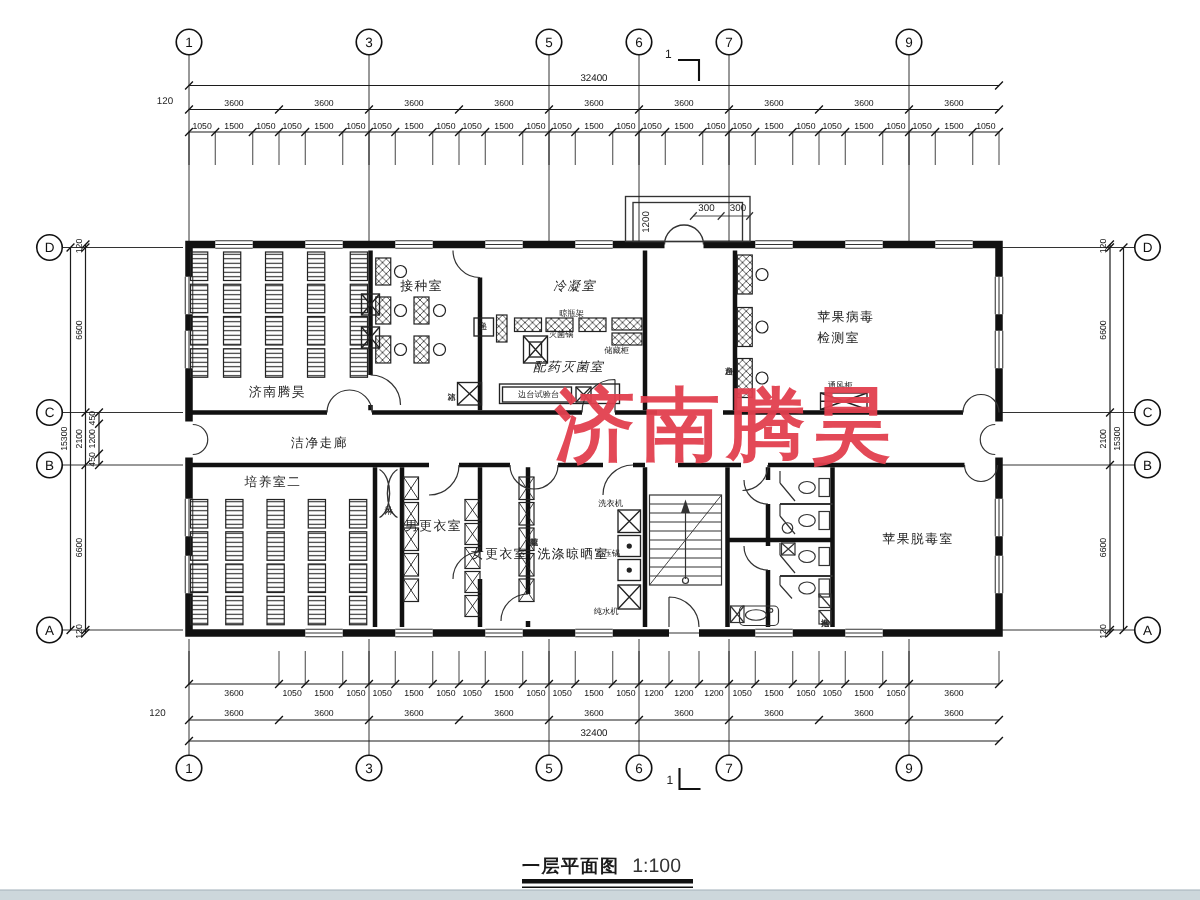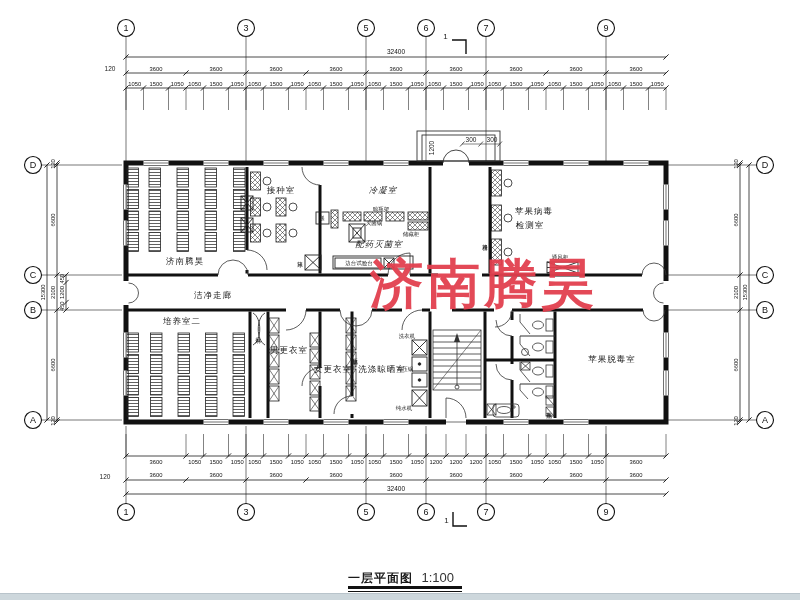--- a/index.html
+++ b/index.html
@@ -628,22 +628,22 @@
         <path d="M346 369 l10 15 M356 369 l-10 15" stroke="#222" stroke-width="0.6" fill="none"></path>
         <rect x="346" y="386" width="10" height="15" fill="none" stroke="#222" stroke-width="0.8"></rect>
         <path d="M346 386 l10 15 M356 386 l-10 15" stroke="#222" stroke-width="0.6" fill="none"></path>
       </g>
 </svg>
 
 <div class="lbl" style="left:185px;top:262px;">济南腾昊</div>
 <div class="lbl" style="left:281px;top:191px;">接种室</div>
 <div class="lbl" style="left:383px;top:191px;font-style:italic;">冷凝室</div>
 <div class="lbl" style="left:379px;top:245px;font-style:italic;">配药灭菌室</div>
-<div class="lbl" style="left:534px;top:212px;text-align:center;">苹果病毒</div>
-<div class="lbl" style="left:530px;top:226px;">检测室</div>
+<div class="lbl" style="left:564px;top:212px;text-align:center;">苹果病毒</div>
+<div class="lbl" style="left:559px;top:226px;">检测室</div>
 <div class="lbl" style="left:213px;top:296px;">洁净走廊</div>
 <div class="lbl" style="left:182px;top:322px;">培养室二</div>
 <div class="lbl" style="left:289px;top:351px;">男更衣室</div>
 <div class="lbl" style="left:333px;top:370px;">女更衣室</div>
 <div class="lbl" style="left:382px;top:370px;">洗涤晾晒室</div>
 <div class="lbl" style="left:612px;top:360px;">苹果脱毒室</div>
 
 <div class="lbl sm" style="left:381px;top:209px;">晾瓶架</div>
 <div class="lbl sm" style="left:374px;top:223px;">灭菌锅</div>
 <div class="lbl sm" style="left:411px;top:234px;">储藏柜</div>

